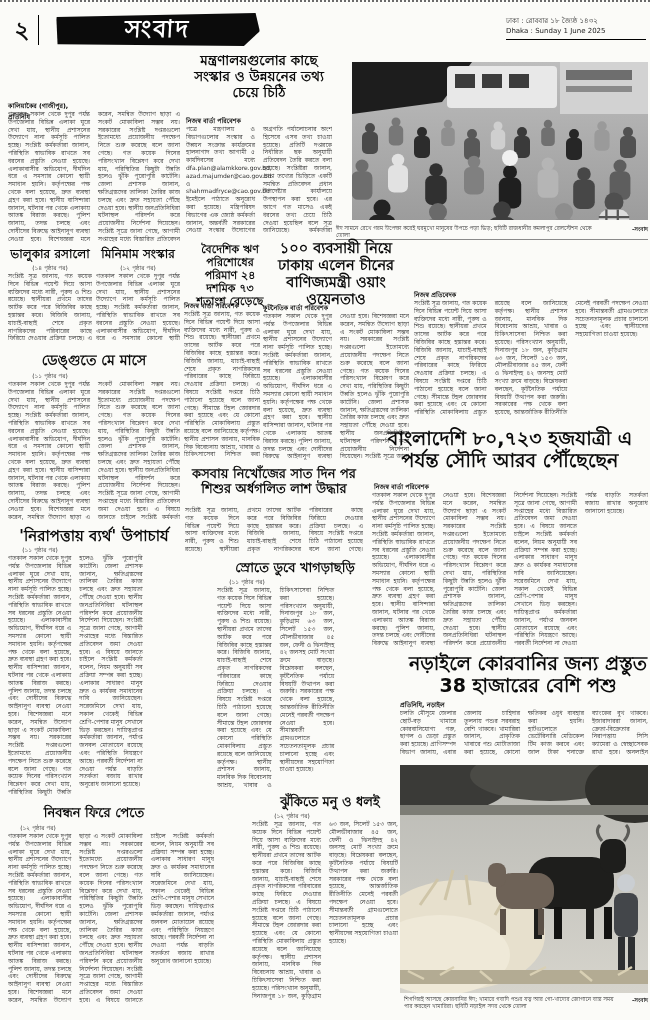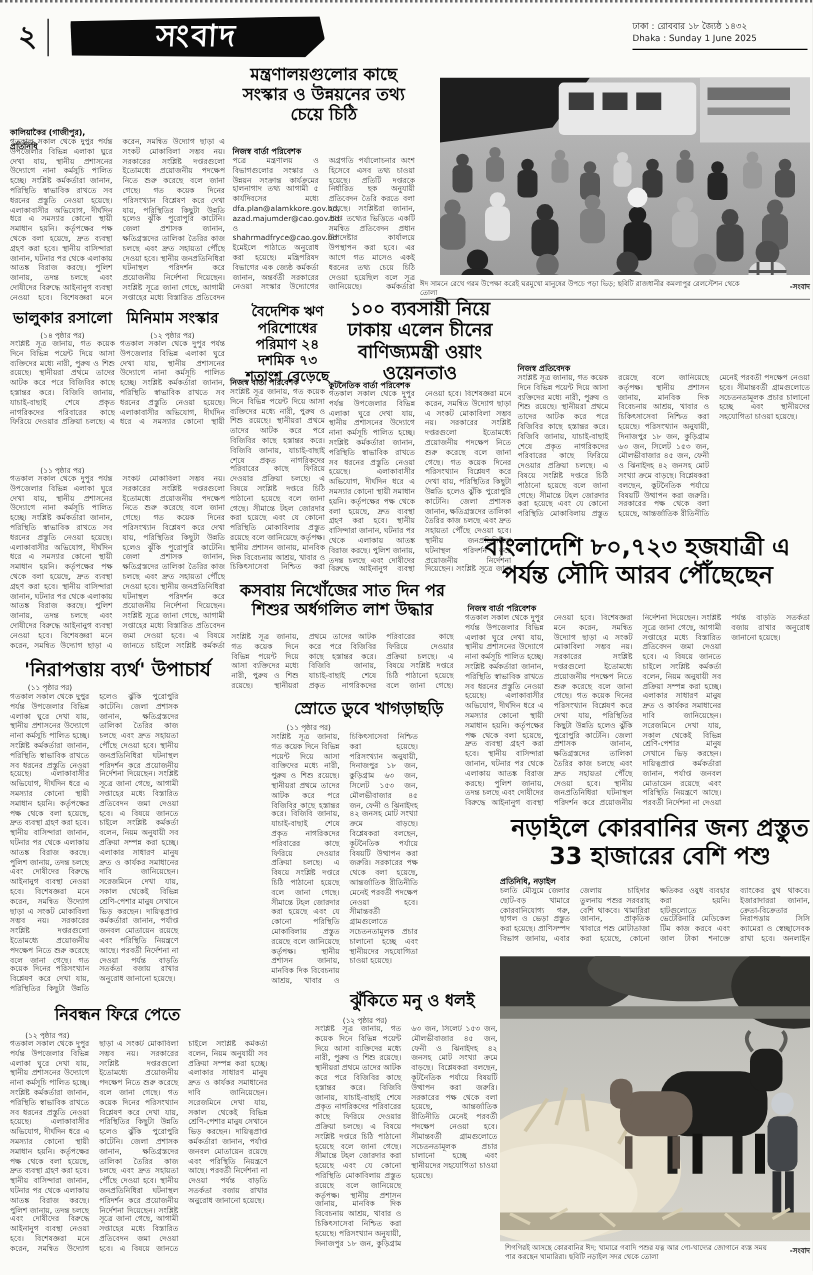--- a/index.html
+++ b/index.html
@@ -109,39 +109,40 @@
   <div class="abs dateline" style="left:184px;top:301px;width:76px;">নিজস্ব বার্তা পরিবেশক</div>
   <div class="abs body-text" style="left:184px;top:310px;width:76px;height:155px;column-count:1;">সংশ্লিষ্ট সূত্র জানায়, গত কয়েক দিনে বিভিন্ন পয়েন্ট দিয়ে আসা ব্যক্তিদের মধ্যে নারী, পুরুষ ও শিশু রয়েছে। স্থানীয়রা প্রথমে তাদের আটক করে পরে বিজিবির কাছে হস্তান্তর করে। বিজিবি জানায়, যাচাই-বাছাই শেষে প্রকৃত নাগরিকদের পরিবারের কাছে ফিরিয়ে দেওয়ার প্রক্রিয়া চলছে। এ বিষয়ে সংশ্লিষ্ট দপ্তরে চিঠি পাঠানো হয়েছে বলে জানা গেছে। সীমান্তে টহল জোরদার করা হয়েছে এবং যে কোনো পরিস্থিতি মোকাবিলায় প্রস্তুত রয়েছে বলে জানিয়েছে কর্তৃপক্ষ। স্থানীয় প্রশাসন জানায়, মানবিক দিক বিবেচনায় আশ্রয়, খাবার ও চিকিৎসাসেবা নিশ্চিত করা হয়েছে। পরিসংখ্যান অনুযায়ী, দিনাজপুর ১৮ জন, কুড়িগ্রাম ৬৩ জন, সিলেট ১৫৩ জন, মৌলভীবাজার ৪৫ জন, ফেনী ও ঝিনাইদহ ৪২ জনসহ মোট সংখ্যা ক্রমে বাড়ছে। বিশ্লেষকরা বলছেন, কূটনৈতিক পর্যায়ে বিষয়টি উত্থাপন করা জরুরি। সরকারের পক্ষ থেকে বলা হয়েছে, আন্তর্জাতিক রীতিনীতি মেনেই পরবর্তী পদক্ষেপ নেওয়া হবে। সীমান্তবর্তী গ্রামগুলোতে সচেতনতামূলক প্রচার চালানো হচ্ছে এবং স্থানীয়দের সহযোগিতা চাওয়া হয়েছে।</div>
 
   <div class="abs headline" style="left:263px;top:240px;width:146px;font-size:14.5px;">১০০ ব্যবসায়ী নিয়ে ঢাকায় এলেন চীনের বাণিজ্যমন্ত্রী ওয়াং ওয়েনতাও</div>
   <div class="abs dateline" style="left:263px;top:303px;width:80px;">কূটনৈতিক বার্তা পরিবেশক</div>
   <div class="abs body-text" style="left:263px;top:312px;width:146px;height:153px;column-count:2;">গতকাল সকাল থেকে দুপুর পর্যন্ত উপজেলার বিভিন্ন এলাকা ঘুরে দেখা যায়, স্থানীয় প্রশাসনের উদ্যোগে নানা কর্মসূচি পালিত হচ্ছে। সংশ্লিষ্ট কর্মকর্তারা জানান, পরিস্থিতি স্বাভাবিক রাখতে সব ধরনের প্রস্তুতি নেওয়া হয়েছে। এলাকাবাসীর অভিযোগ, দীর্ঘদিন ধরে এ সমস্যার কোনো স্থায়ী সমাধান হয়নি। কর্তৃপক্ষের পক্ষ থেকে বলা হয়েছে, দ্রুত ব্যবস্থা গ্রহণ করা হবে। স্থানীয় বাসিন্দারা জানান, ঘটনার পর থেকে এলাকায় আতঙ্ক বিরাজ করছে। পুলিশ জানায়, তদন্ত চলছে এবং দোষীদের বিরুদ্ধে আইনানুগ ব্যবস্থা নেওয়া হবে। বিশেষজ্ঞরা মনে করেন, সমন্বিত উদ্যোগ ছাড়া এ সংকট মোকাবিলা সম্ভব নয়। সরকারের সংশ্লিষ্ট দপ্তরগুলো ইতোমধ্যে প্রয়োজনীয় পদক্ষেপ নিতে শুরু করেছে বলে জানা গেছে। গত কয়েক দিনের পরিসংখ্যান বিশ্লেষণ করে দেখা যায়, পরিস্থিতির কিছুটা উন্নতি হলেও ঝুঁকি পুরোপুরি কাটেনি। জেলা প্রশাসক জানান, ক্ষতিগ্রস্তদের তালিকা তৈরির কাজ চলছে এবং দ্রুত সহায়তা পৌঁছে দেওয়া হবে। স্থানীয় জনপ্রতিনিধিরা ঘটনাস্থল পরিদর্শন করে প্রয়োজনীয় নির্দেশনা দিয়েছেন। সংশ্লিষ্ট সূত্রে জানা গেছে, আগামী সপ্তাহের মধ্যে বিস্তারিত প্রতিবেদন জমা দেওয়া হবে। এ বিষয়ে জানতে চাইলে সংশ্লিষ্ট কর্মকর্তা বলেন, নিয়ম অনুযায়ী সব প্রক্রিয়া সম্পন্ন করা হচ্ছে। এলাকার সাধারণ মানুষ দ্রুত ও কার্যকর সমাধানের দাবি জানিয়েছেন। সরেজমিনে দেখা যায়, সকাল থেকেই বিভিন্ন শ্রেণি-পেশার মানুষ সেখানে ভিড় করছেন। দায়িত্বপ্রাপ্ত কর্মকর্তারা জানান, পর্যাপ্ত জনবল মোতায়েন রয়েছে এবং পরিস্থিতি নিয়ন্ত্রণে আছে। পরবর্তী নির্দেশনা না দেওয়া পর্যন্ত বাড়তি সতর্কতা বজায় রাখার অনুরোধ জানানো হয়েছে।</div>
 
   <div class="abs dateline" style="left:414px;top:290px;width:70px;">নিজস্ব প্রতিবেদক</div>
   <div class="abs body-text" style="left:414px;top:299px;width:234px;height:124px;column-count:3;">সংশ্লিষ্ট সূত্র জানায়, গত কয়েক দিনে বিভিন্ন পয়েন্ট দিয়ে আসা ব্যক্তিদের মধ্যে নারী, পুরুষ ও শিশু রয়েছে। স্থানীয়রা প্রথমে তাদের আটক করে পরে বিজিবির কাছে হস্তান্তর করে। বিজিবি জানায়, যাচাই-বাছাই শেষে প্রকৃত নাগরিকদের পরিবারের কাছে ফিরিয়ে দেওয়ার প্রক্রিয়া চলছে। এ বিষয়ে সংশ্লিষ্ট দপ্তরে চিঠি পাঠানো হয়েছে বলে জানা গেছে। সীমান্তে টহল জোরদার করা হয়েছে এবং যে কোনো পরিস্থিতি মোকাবিলায় প্রস্তুত রয়েছে বলে জানিয়েছে কর্তৃপক্ষ। স্থানীয় প্রশাসন জানায়, মানবিক দিক বিবেচনায় আশ্রয়, খাবার ও চিকিৎসাসেবা নিশ্চিত করা হয়েছে। পরিসংখ্যান অনুযায়ী, দিনাজপুর ১৮ জন, কুড়িগ্রাম ৬৩ জন, সিলেট ১৫৩ জন, মৌলভীবাজার ৪৫ জন, ফেনী ও ঝিনাইদহ ৪২ জনসহ মোট সংখ্যা ক্রমে বাড়ছে। বিশ্লেষকরা বলছেন, কূটনৈতিক পর্যায়ে বিষয়টি উত্থাপন করা জরুরি। সরকারের পক্ষ থেকে বলা হয়েছে, আন্তর্জাতিক রীতিনীতি মেনেই পরবর্তী পদক্ষেপ নেওয়া হবে। সীমান্তবর্তী গ্রামগুলোতে সচেতনতামূলক প্রচার চালানো হচ্ছে এবং স্থানীয়দের সহযোগিতা চাওয়া হয়েছে।</div>
 
+  <div class="abs headline" style="left:8px;top:352px;width:172px;font-size:14px;">ডেঙ্গুতে মে মাসে</div>
   <div class="abs cont" style="left:8px;top:371px;width:84px;">(১১ পৃষ্ঠার পর)</div>
   <div class="abs body-text" style="left:8px;top:380px;width:172px;height:146px;column-count:2;">গতকাল সকাল থেকে দুপুর পর্যন্ত উপজেলার বিভিন্ন এলাকা ঘুরে দেখা যায়, স্থানীয় প্রশাসনের উদ্যোগে নানা কর্মসূচি পালিত হচ্ছে। সংশ্লিষ্ট কর্মকর্তারা জানান, পরিস্থিতি স্বাভাবিক রাখতে সব ধরনের প্রস্তুতি নেওয়া হয়েছে। এলাকাবাসীর অভিযোগ, দীর্ঘদিন ধরে এ সমস্যার কোনো স্থায়ী সমাধান হয়নি। কর্তৃপক্ষের পক্ষ থেকে বলা হয়েছে, দ্রুত ব্যবস্থা গ্রহণ করা হবে। স্থানীয় বাসিন্দারা জানান, ঘটনার পর থেকে এলাকায় আতঙ্ক বিরাজ করছে। পুলিশ জানায়, তদন্ত চলছে এবং দোষীদের বিরুদ্ধে আইনানুগ ব্যবস্থা নেওয়া হবে। বিশেষজ্ঞরা মনে করেন, সমন্বিত উদ্যোগ ছাড়া এ সংকট মোকাবিলা সম্ভব নয়। সরকারের সংশ্লিষ্ট দপ্তরগুলো ইতোমধ্যে প্রয়োজনীয় পদক্ষেপ নিতে শুরু করেছে বলে জানা গেছে। গত কয়েক দিনের পরিসংখ্যান বিশ্লেষণ করে দেখা যায়, পরিস্থিতির কিছুটা উন্নতি হলেও ঝুঁকি পুরোপুরি কাটেনি। জেলা প্রশাসক জানান, ক্ষতিগ্রস্তদের তালিকা তৈরির কাজ চলছে এবং দ্রুত সহায়তা পৌঁছে দেওয়া হবে। স্থানীয় জনপ্রতিনিধিরা ঘটনাস্থল পরিদর্শন করে প্রয়োজনীয় নির্দেশনা দিয়েছেন। সংশ্লিষ্ট সূত্রে জানা গেছে, আগামী সপ্তাহের মধ্যে বিস্তারিত প্রতিবেদন জমা দেওয়া হবে। এ বিষয়ে জানতে চাইলে সংশ্লিষ্ট কর্মকর্তা বলেন, নিয়ম অনুযায়ী সব প্রক্রিয়া সম্পন্ন করা হচ্ছে। এলাকার সাধারণ মানুষ দ্রুত ও কার্যকর সমাধানের দাবি জানিয়েছেন। সরেজমিনে দেখা যায়, সকাল থেকেই বিভিন্ন শ্রেণি-পেশার মানুষ সেখানে ভিড় করছেন। দায়িত্বপ্রাপ্ত কর্মকর্তারা জানান, পর্যাপ্ত জনবল মোতায়েন রয়েছে এবং পরিস্থিতি নিয়ন্ত্রণে আছে। পরবর্তী নির্দেশনা না দেওয়া পর্যন্ত বাড়তি সতর্কতা বজায় রাখার অনুরোধ জানানো হয়েছে।</div>
 
   <div class="abs headline" style="left:185px;top:466px;width:178px;font-size:13px;">কসবায় নিখোঁজের সাত দিন পর শিশুর অর্ধগলিত লাশ উদ্ধার</div>
   <div class="abs body-text" style="left:185px;top:506px;width:178px;height:52px;column-count:3;">সংশ্লিষ্ট সূত্র জানায়, গত কয়েক দিনে বিভিন্ন পয়েন্ট দিয়ে আসা ব্যক্তিদের মধ্যে নারী, পুরুষ ও শিশু রয়েছে। স্থানীয়রা প্রথমে তাদের আটক করে পরে বিজিবির কাছে হস্তান্তর করে। বিজিবি জানায়, যাচাই-বাছাই শেষে প্রকৃত নাগরিকদের পরিবারের কাছে ফিরিয়ে দেওয়ার প্রক্রিয়া চলছে। এ বিষয়ে সংশ্লিষ্ট দপ্তরে চিঠি পাঠানো হয়েছে বলে জানা গেছে। সীমান্তে টহল জোরদার করা হয়েছে এবং যে কোনো পরিস্থিতি মোকাবিলায় প্রস্তুত রয়েছে বলে জানিয়েছে কর্তৃপক্ষ। স্থানীয় প্রশাসন জানায়, মানবিক দিক বিবেচনায় আশ্রয়, খাবার ও চিকিৎসাসেবা নিশ্চিত করা হয়েছে। পরিসংখ্যান অনুযায়ী, দিনাজপুর ১৮ জন, কুড়িগ্রাম ৬৩ জন, সিলেট ১৫৩ জন, মৌলভীবাজার ৪৫ জন, ফেনী ও ঝিনাইদহ ৪২ জনসহ মোট সংখ্যা ক্রমে বাড়ছে। বিশ্লেষকরা বলছেন, কূটনৈতিক পর্যায়ে বিষয়টি উত্থাপন করা জরুরি। সরকারের পক্ষ থেকে বলা হয়েছে, আন্তর্জাতিক রীতিনীতি মেনেই পরবর্তী পদক্ষেপ নেওয়া হবে। সীমান্তবর্তী গ্রামগুলোতে সচেতনতামূলক প্রচার চালানো হচ্ছে এবং স্থানীয়দের সহযোগিতা চাওয়া হয়েছে।</div>
 
   <div class="abs headline" style="left:372px;top:427px;width:276px;font-size:19px;">বাংলাদেশি ৮০,৭২৩ হজযাত্রী এ পর্যন্ত সৌদি আরব পৌঁছেছেন</div>
   <div class="abs dateline" style="left:374px;top:482px;width:70px;">নিজস্ব বার্তা পরিবেশক</div>
   <div class="abs body-text" style="left:372px;top:491px;width:276px;height:158px;column-count:4;">গতকাল সকাল থেকে দুপুর পর্যন্ত উপজেলার বিভিন্ন এলাকা ঘুরে দেখা যায়, স্থানীয় প্রশাসনের উদ্যোগে নানা কর্মসূচি পালিত হচ্ছে। সংশ্লিষ্ট কর্মকর্তারা জানান, পরিস্থিতি স্বাভাবিক রাখতে সব ধরনের প্রস্তুতি নেওয়া হয়েছে। এলাকাবাসীর অভিযোগ, দীর্ঘদিন ধরে এ সমস্যার কোনো স্থায়ী সমাধান হয়নি। কর্তৃপক্ষের পক্ষ থেকে বলা হয়েছে, দ্রুত ব্যবস্থা গ্রহণ করা হবে। স্থানীয় বাসিন্দারা জানান, ঘটনার পর থেকে এলাকায় আতঙ্ক বিরাজ করছে। পুলিশ জানায়, তদন্ত চলছে এবং দোষীদের বিরুদ্ধে আইনানুগ ব্যবস্থা নেওয়া হবে। বিশেষজ্ঞরা মনে করেন, সমন্বিত উদ্যোগ ছাড়া এ সংকট মোকাবিলা সম্ভব নয়। সরকারের সংশ্লিষ্ট দপ্তরগুলো ইতোমধ্যে প্রয়োজনীয় পদক্ষেপ নিতে শুরু করেছে বলে জানা গেছে। গত কয়েক দিনের পরিসংখ্যান বিশ্লেষণ করে দেখা যায়, পরিস্থিতির কিছুটা উন্নতি হলেও ঝুঁকি পুরোপুরি কাটেনি। জেলা প্রশাসক জানান, ক্ষতিগ্রস্তদের তালিকা তৈরির কাজ চলছে এবং দ্রুত সহায়তা পৌঁছে দেওয়া হবে। স্থানীয় জনপ্রতিনিধিরা ঘটনাস্থল পরিদর্শন করে প্রয়োজনীয় নির্দেশনা দিয়েছেন। সংশ্লিষ্ট সূত্রে জানা গেছে, আগামী সপ্তাহের মধ্যে বিস্তারিত প্রতিবেদন জমা দেওয়া হবে। এ বিষয়ে জানতে চাইলে সংশ্লিষ্ট কর্মকর্তা বলেন, নিয়ম অনুযায়ী সব প্রক্রিয়া সম্পন্ন করা হচ্ছে। এলাকার সাধারণ মানুষ দ্রুত ও কার্যকর সমাধানের দাবি জানিয়েছেন। সরেজমিনে দেখা যায়, সকাল থেকেই বিভিন্ন শ্রেণি-পেশার মানুষ সেখানে ভিড় করছেন। দায়িত্বপ্রাপ্ত কর্মকর্তারা জানান, পর্যাপ্ত জনবল মোতায়েন রয়েছে এবং পরিস্থিতি নিয়ন্ত্রণে আছে। পরবর্তী নির্দেশনা না দেওয়া পর্যন্ত বাড়তি সতর্কতা বজায় রাখার অনুরোধ জানানো হয়েছে।</div>
 
   <div class="abs headline" style="left:8px;top:528px;width:172px;font-size:15px;">'নিরাপত্তায় ব্যর্থ' উপাচার্য</div>
   <div class="abs cont" style="left:8px;top:545px;width:64px;">(১১ পৃষ্ঠার পর)</div>
   <div class="abs body-text" style="left:8px;top:554px;width:206px;height:246px;column-count:3;">গতকাল সকাল থেকে দুপুর পর্যন্ত উপজেলার বিভিন্ন এলাকা ঘুরে দেখা যায়, স্থানীয় প্রশাসনের উদ্যোগে নানা কর্মসূচি পালিত হচ্ছে। সংশ্লিষ্ট কর্মকর্তারা জানান, পরিস্থিতি স্বাভাবিক রাখতে সব ধরনের প্রস্তুতি নেওয়া হয়েছে। এলাকাবাসীর অভিযোগ, দীর্ঘদিন ধরে এ সমস্যার কোনো স্থায়ী সমাধান হয়নি। কর্তৃপক্ষের পক্ষ থেকে বলা হয়েছে, দ্রুত ব্যবস্থা গ্রহণ করা হবে। স্থানীয় বাসিন্দারা জানান, ঘটনার পর থেকে এলাকায় আতঙ্ক বিরাজ করছে। পুলিশ জানায়, তদন্ত চলছে এবং দোষীদের বিরুদ্ধে আইনানুগ ব্যবস্থা নেওয়া হবে। বিশেষজ্ঞরা মনে করেন, সমন্বিত উদ্যোগ ছাড়া এ সংকট মোকাবিলা সম্ভব নয়। সরকারের সংশ্লিষ্ট দপ্তরগুলো ইতোমধ্যে প্রয়োজনীয় পদক্ষেপ নিতে শুরু করেছে বলে জানা গেছে। গত কয়েক দিনের পরিসংখ্যান বিশ্লেষণ করে দেখা যায়, পরিস্থিতির কিছুটা উন্নতি হলেও ঝুঁকি পুরোপুরি কাটেনি। জেলা প্রশাসক জানান, ক্ষতিগ্রস্তদের তালিকা তৈরির কাজ চলছে এবং দ্রুত সহায়তা পৌঁছে দেওয়া হবে। স্থানীয় জনপ্রতিনিধিরা ঘটনাস্থল পরিদর্শন করে প্রয়োজনীয় নির্দেশনা দিয়েছেন। সংশ্লিষ্ট সূত্রে জানা গেছে, আগামী সপ্তাহের মধ্যে বিস্তারিত প্রতিবেদন জমা দেওয়া হবে। এ বিষয়ে জানতে চাইলে সংশ্লিষ্ট কর্মকর্তা বলেন, নিয়ম অনুযায়ী সব প্রক্রিয়া সম্পন্ন করা হচ্ছে। এলাকার সাধারণ মানুষ দ্রুত ও কার্যকর সমাধানের দাবি জানিয়েছেন। সরেজমিনে দেখা যায়, সকাল থেকেই বিভিন্ন শ্রেণি-পেশার মানুষ সেখানে ভিড় করছেন। দায়িত্বপ্রাপ্ত কর্মকর্তারা জানান, পর্যাপ্ত জনবল মোতায়েন রয়েছে এবং পরিস্থিতি নিয়ন্ত্রণে আছে। পরবর্তী নির্দেশনা না দেওয়া পর্যন্ত বাড়তি সতর্কতা বজায় রাখার অনুরোধ জানানো হয়েছে।</div>
 
   <div class="abs headline" style="left:215px;top:560px;width:160px;font-size:13px;">স্রোতে ডুবে খাগড়াছড়ি</div>
   <div class="abs cont" style="left:217px;top:577px;width:60px;">(১১ পৃষ্ঠার পর)</div>
   <div class="abs body-text" style="left:217px;top:586px;width:180px;height:208px;column-count:3;">সংশ্লিষ্ট সূত্র জানায়, গত কয়েক দিনে বিভিন্ন পয়েন্ট দিয়ে আসা ব্যক্তিদের মধ্যে নারী, পুরুষ ও শিশু রয়েছে। স্থানীয়রা প্রথমে তাদের আটক করে পরে বিজিবির কাছে হস্তান্তর করে। বিজিবি জানায়, যাচাই-বাছাই শেষে প্রকৃত নাগরিকদের পরিবারের কাছে ফিরিয়ে দেওয়ার প্রক্রিয়া চলছে। এ বিষয়ে সংশ্লিষ্ট দপ্তরে চিঠি পাঠানো হয়েছে বলে জানা গেছে। সীমান্তে টহল জোরদার করা হয়েছে এবং যে কোনো পরিস্থিতি মোকাবিলায় প্রস্তুত রয়েছে বলে জানিয়েছে কর্তৃপক্ষ। স্থানীয় প্রশাসন জানায়, মানবিক দিক বিবেচনায় আশ্রয়, খাবার ও চিকিৎসাসেবা নিশ্চিত করা হয়েছে। পরিসংখ্যান অনুযায়ী, দিনাজপুর ১৮ জন, কুড়িগ্রাম ৬৩ জন, সিলেট ১৫৩ জন, মৌলভীবাজার ৪৫ জন, ফেনী ও ঝিনাইদহ ৪২ জনসহ মোট সংখ্যা ক্রমে বাড়ছে। বিশ্লেষকরা বলছেন, কূটনৈতিক পর্যায়ে বিষয়টি উত্থাপন করা জরুরি। সরকারের পক্ষ থেকে বলা হয়েছে, আন্তর্জাতিক রীতিনীতি মেনেই পরবর্তী পদক্ষেপ নেওয়া হবে। সীমান্তবর্তী গ্রামগুলোতে সচেতনতামূলক প্রচার চালানো হচ্ছে এবং স্থানীয়দের সহযোগিতা চাওয়া হয়েছে।</div>
 
-  <div class="abs headline" style="left:408px;top:652px;width:240px;font-size:19px;">নড়াইলে কোরবানির জন্য প্রস্তুত 33 হাজারের বেশি পশু</div>
+  <div class="abs headline" style="left:408px;top:652px;width:240px;font-size:19px;">নড়াইলে কোরবানির জন্য প্রস্তুত 38 হাজারের বেশি পশু</div>
   <div class="abs dateline" style="left:400px;top:700px;width:60px;">প্রতিনিধি, নড়াইল</div>
   <div class="abs body-text" style="left:400px;top:709px;width:248px;height:53px;column-count:4;">চলতি মৌসুমে জেলার ছোট-বড় খামারে কোরবানিযোগ্য গরু, ছাগল ও ভেড়া প্রস্তুত করা হয়েছে। প্রাণিসম্পদ বিভাগ জানায়, এবার জেলায় চাহিদার তুলনায় পশুর সরবরাহ বেশি থাকবে। খামারিরা জানান, প্রাকৃতিক খাবারে পশু মোটাতাজা করা হয়েছে, কোনো ক্ষতিকর ওষুধ ব্যবহার করা হয়নি। হাটগুলোতে ভেটেরিনারি মেডিকেল টিম কাজ করবে এবং জাল টাকা শনাক্তে ব্যাংকের বুথ থাকবে। ইজারাদাররা জানান, ক্রেতা-বিক্রেতার নিরাপত্তায় সিসি ক্যামেরা ও স্বেচ্ছাসেবক রাখা হবে। অনলাইন হাটেও পশু বিক্রির ব্যবস্থা রাখা হয়েছে বলে জানিয়েছে প্রশাসন। গো-খাদ্যের দাম বাড়ায় লালন-পালনের খরচ বেড়েছে জানিয়ে খামারিরা ন্যায্য দামের প্রত্যাশা করছেন। প্রাণিসম্পদ কর্মকর্তা জানান, স্বাস্থ্যসম্মত উপায়ে পশু মোটাতাজাকরণে খামারিদের প্রশিক্ষণ দেওয়া হয়েছে এবং হাটে অসুস্থ পশু বিক্রি ঠেকাতে নজরদারি থাকবে।</div>
 
   <div class="abs headline" style="left:8px;top:805px;width:172px;font-size:13px;">নিবন্ধন ফিরে পেতে</div>
   <div class="abs cont" style="left:8px;top:823px;width:60px;">(১২ পৃষ্ঠার পর)</div>
   <div class="abs body-text" style="left:8px;top:832px;width:206px;height:172px;column-count:3;">গতকাল সকাল থেকে দুপুর পর্যন্ত উপজেলার বিভিন্ন এলাকা ঘুরে দেখা যায়, স্থানীয় প্রশাসনের উদ্যোগে নানা কর্মসূচি পালিত হচ্ছে। সংশ্লিষ্ট কর্মকর্তারা জানান, পরিস্থিতি স্বাভাবিক রাখতে সব ধরনের প্রস্তুতি নেওয়া হয়েছে। এলাকাবাসীর অভিযোগ, দীর্ঘদিন ধরে এ সমস্যার কোনো স্থায়ী সমাধান হয়নি। কর্তৃপক্ষের পক্ষ থেকে বলা হয়েছে, দ্রুত ব্যবস্থা গ্রহণ করা হবে। স্থানীয় বাসিন্দারা জানান, ঘটনার পর থেকে এলাকায় আতঙ্ক বিরাজ করছে। পুলিশ জানায়, তদন্ত চলছে এবং দোষীদের বিরুদ্ধে আইনানুগ ব্যবস্থা নেওয়া হবে। বিশেষজ্ঞরা মনে করেন, সমন্বিত উদ্যোগ ছাড়া এ সংকট মোকাবিলা সম্ভব নয়। সরকারের সংশ্লিষ্ট দপ্তরগুলো ইতোমধ্যে প্রয়োজনীয় পদক্ষেপ নিতে শুরু করেছে বলে জানা গেছে। গত কয়েক দিনের পরিসংখ্যান বিশ্লেষণ করে দেখা যায়, পরিস্থিতির কিছুটা উন্নতি হলেও ঝুঁকি পুরোপুরি কাটেনি। জেলা প্রশাসক জানান, ক্ষতিগ্রস্তদের তালিকা তৈরির কাজ চলছে এবং দ্রুত সহায়তা পৌঁছে দেওয়া হবে। স্থানীয় জনপ্রতিনিধিরা ঘটনাস্থল পরিদর্শন করে প্রয়োজনীয় নির্দেশনা দিয়েছেন। সংশ্লিষ্ট সূত্রে জানা গেছে, আগামী সপ্তাহের মধ্যে বিস্তারিত প্রতিবেদন জমা দেওয়া হবে। এ বিষয়ে জানতে চাইলে সংশ্লিষ্ট কর্মকর্তা বলেন, নিয়ম অনুযায়ী সব প্রক্রিয়া সম্পন্ন করা হচ্ছে। এলাকার সাধারণ মানুষ দ্রুত ও কার্যকর সমাধানের দাবি জানিয়েছেন। সরেজমিনে দেখা যায়, সকাল থেকেই বিভিন্ন শ্রেণি-পেশার মানুষ সেখানে ভিড় করছেন। দায়িত্বপ্রাপ্ত কর্মকর্তারা জানান, পর্যাপ্ত জনবল মোতায়েন রয়েছে এবং পরিস্থিতি নিয়ন্ত্রণে আছে। পরবর্তী নির্দেশনা না দেওয়া পর্যন্ত বাড়তি সতর্কতা বজায় রাখার অনুরোধ জানানো হয়েছে।</div>
 
   <div class="abs headline" style="left:262px;top:794px;width:136px;font-size:13px;">ঝুঁকিতে মনু ও ধলই</div>
   <div class="abs cont" style="left:262px;top:811px;width:60px;">(১২ পৃষ্ঠার পর)</div>
   <div class="abs body-text" style="left:252px;top:820px;width:146px;height:184px;column-count:2;">সংশ্লিষ্ট সূত্র জানায়, গত কয়েক দিনে বিভিন্ন পয়েন্ট দিয়ে আসা ব্যক্তিদের মধ্যে নারী, পুরুষ ও শিশু রয়েছে। স্থানীয়রা প্রথমে তাদের আটক করে পরে বিজিবির কাছে হস্তান্তর করে। বিজিবি জানায়, যাচাই-বাছাই শেষে প্রকৃত নাগরিকদের পরিবারের কাছে ফিরিয়ে দেওয়ার প্রক্রিয়া চলছে। এ বিষয়ে সংশ্লিষ্ট দপ্তরে চিঠি পাঠানো হয়েছে বলে জানা গেছে। সীমান্তে টহল জোরদার করা হয়েছে এবং যে কোনো পরিস্থিতি মোকাবিলায় প্রস্তুত রয়েছে বলে জানিয়েছে কর্তৃপক্ষ। স্থানীয় প্রশাসন জানায়, মানবিক দিক বিবেচনায় আশ্রয়, খাবার ও চিকিৎসাসেবা নিশ্চিত করা হয়েছে। পরিসংখ্যান অনুযায়ী, দিনাজপুর ১৮ জন, কুড়িগ্রাম ৬৩ জন, সিলেট ১৫৩ জন, মৌলভীবাজার ৪৫ জন, ফেনী ও ঝিনাইদহ ৪২ জনসহ মোট সংখ্যা ক্রমে বাড়ছে। বিশ্লেষকরা বলছেন, কূটনৈতিক পর্যায়ে বিষয়টি উত্থাপন করা জরুরি। সরকারের পক্ষ থেকে বলা হয়েছে, আন্তর্জাতিক রীতিনীতি মেনেই পরবর্তী পদক্ষেপ নেওয়া হবে। সীমান্তবর্তী গ্রামগুলোতে সচেতনতামূলক প্রচার চালানো হচ্ছে এবং স্থানীয়দের সহযোগিতা চাওয়া হয়েছে।</div>

